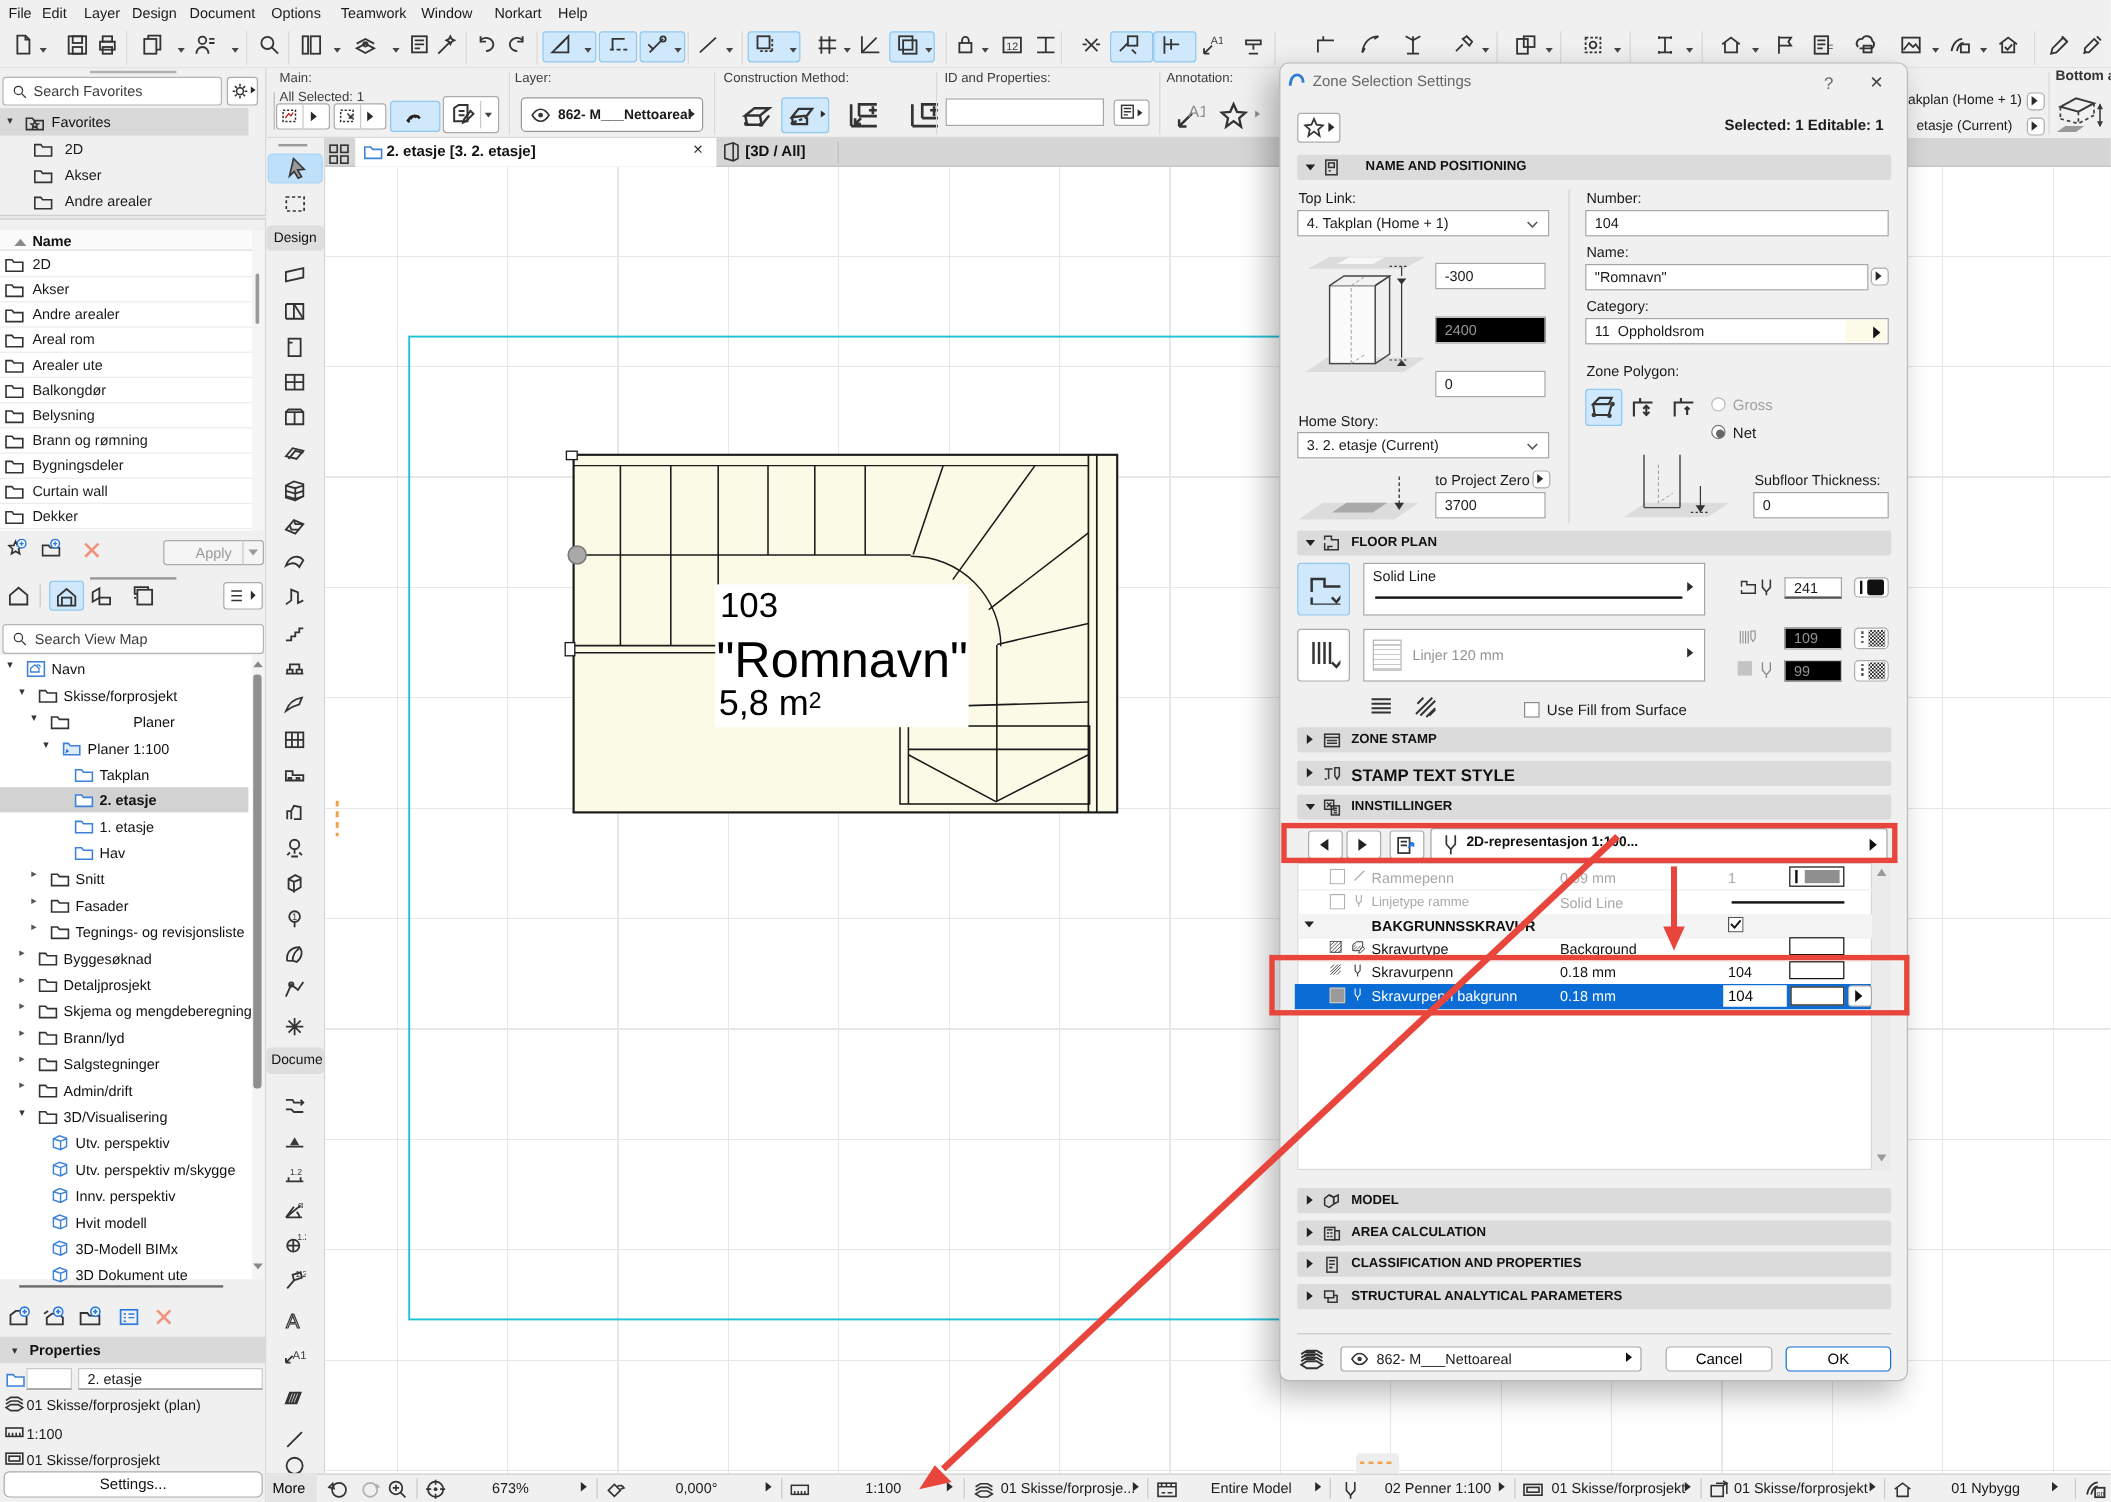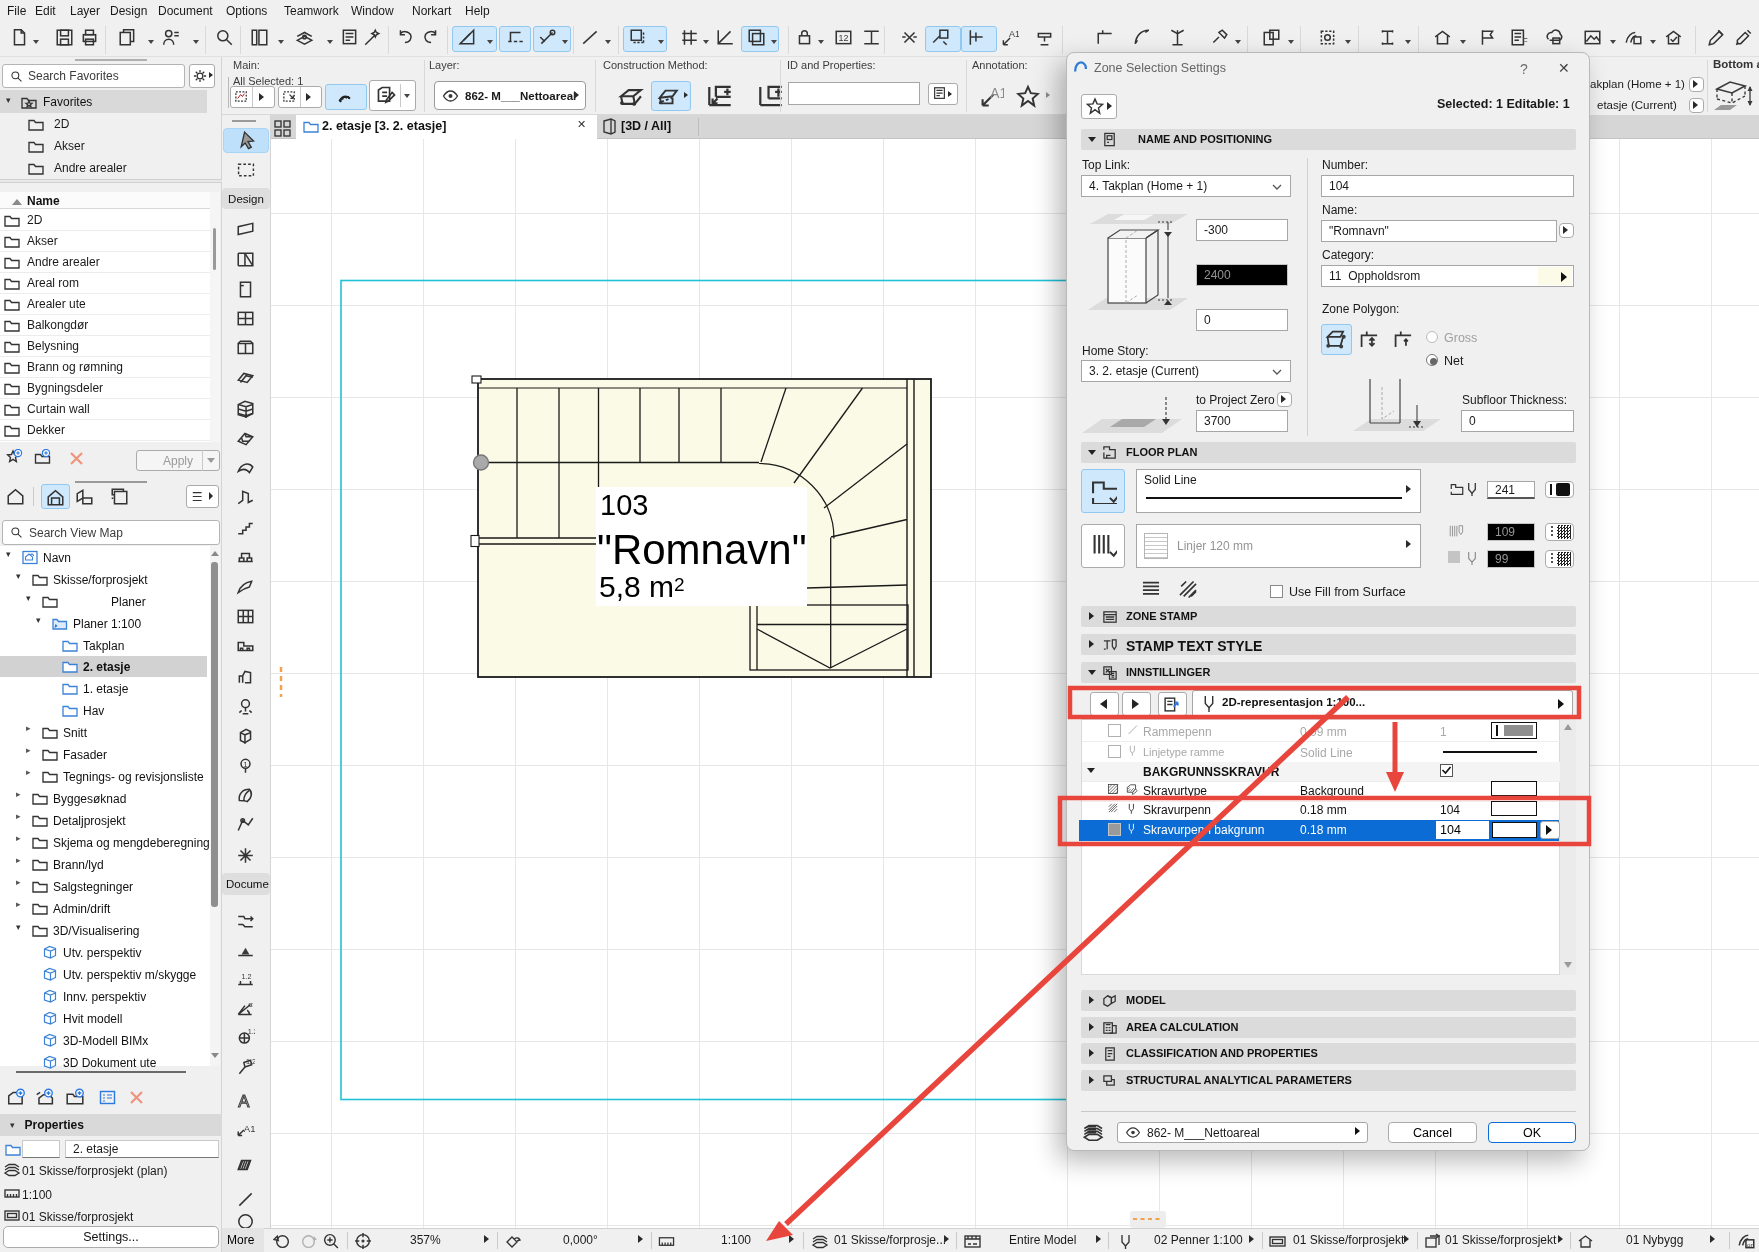--- a/index.html
+++ b/index.html
@@ -922,21 +922,21 @@
 <svg class="ab" style="left:322px;top:1232px" width="18" height="18" viewBox="0 0 17 17">
     <circle class="ico" cx="7.5" cy="7.5" r="5"></circle>
     <path class="ico" d="M11 11l4 4M7.5 5v5M5 7.5h5"></path>
   </svg>
 <div class="ab" style="left:347px;top:1232px;width:1px;height:17px;background:#c9c9c9"></div>
 <svg class="ab" style="left:354px;top:1232px" width="18" height="18" viewBox="0 0 17 17">
     <circle class="ico" cx="8.5" cy="8.5" r="6"></circle>
     <path class="ico" d="M8.5 1v4M8.5 12v4M1 8.5h4M12 8.5h4" stroke-width="1"></path>
     <circle cx="8.5" cy="8.5" r="1.5" fill="#3a3a3a"></circle>
   </svg>
-<div class="ab" style="left:410px;top:1233px;font-size:12px;color:#1a1a1a;font-weight:normal;white-space:nowrap;">357%</div>
+<div class="ab" style="left:410px;top:1233px;font-size:12px;color:#1a1a1a;font-weight:normal;white-space:nowrap;">673%</div>
 <div class="ab" style="left:484px;top:1235px">
     <div class="tri-r" style="border-left-width:5px;border-top-width:4.5px;border-bottom-width:4.5px"></div>
   </div>
 <div class="ab" style="left:497px;top:1232px;width:1px;height:17px;background:#c9c9c9"></div>
 <svg class="ab" style="left:505px;top:1233px" width="17" height="17" viewBox="0 0 17 17">
     <path class="ico" d="M2 9l5-5 5 5-5 5z"></path>
     <path class="ico" d="M9 6c3-2 5-1 6 1M13 5l2 2-3 1"></path>
   </svg>
 <div class="ab" style="left:563px;top:1233px;font-size:12px;color:#1a1a1a;font-weight:normal;white-space:nowrap;">0,000°</div>
 <div class="ab" style="left:638px;top:1235px">

